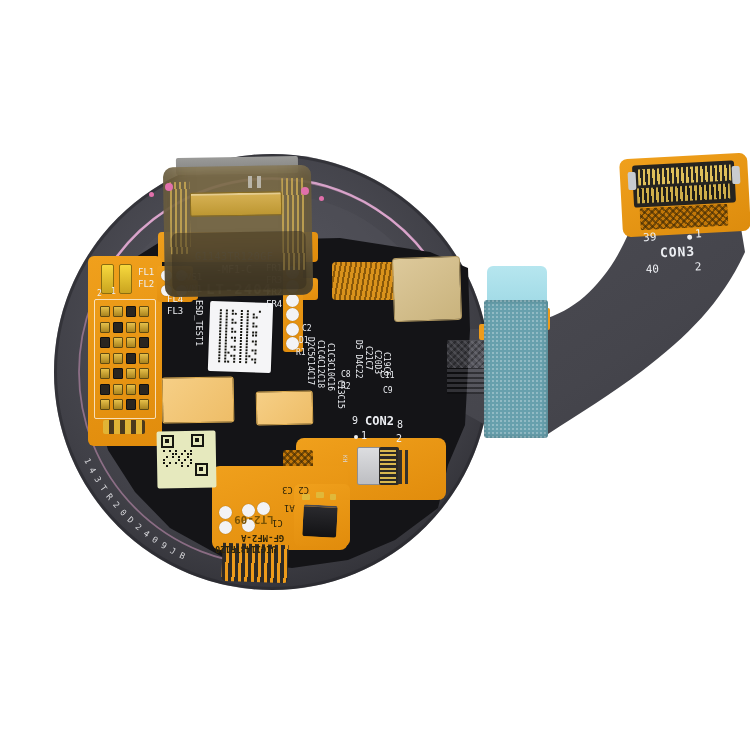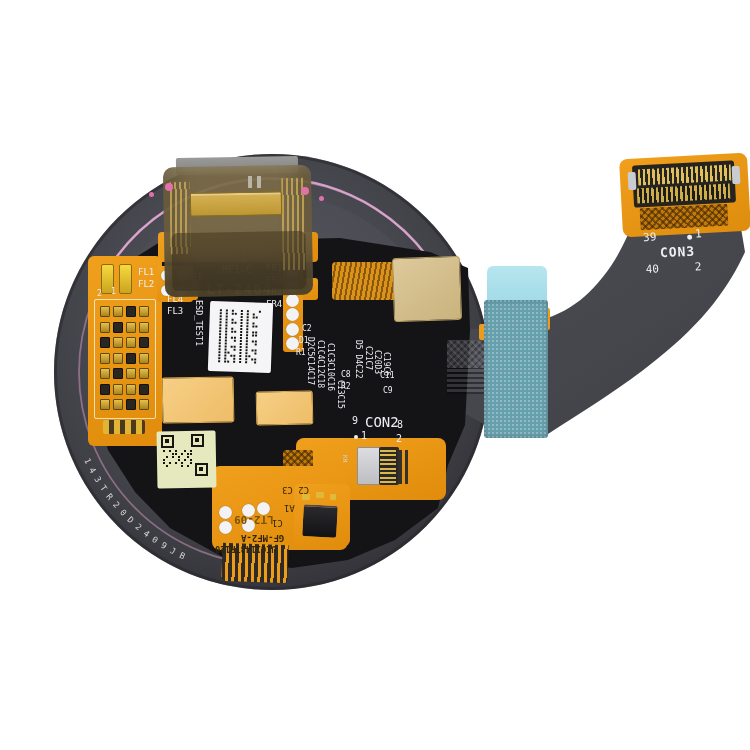--- a/index.html
+++ b/index.html
@@ -314,21 +314,21 @@
   <span class="sk small rot90" style="left:362px;top:340px;">D5 D4C22</span>
   <span class="sk small rot90" style="left:372px;top:346px;">C21C7</span>
   <span class="sk small rot90" style="left:381px;top:350px;">C20D3</span>
   <span class="sk small rot90" style="left:390px;top:352px;">C19C6</span>
   <span class="sk small" style="left:341px;top:371px;">C8</span>
   <span class="sk small" style="left:341px;top:383px;">R2</span>
   <span class="sk small" style="left:380px;top:372px;">C11</span>
   <span class="sk small" style="left:383px;top:387px;">C9</span>
 
   <span class="sk" style="left:352px;top:416px;font-size:10px;">9</span>
-  <span class="sk" style="left:365px;top:415px;font-size:14px;font-weight:normal;">CON2</span>
+  <span class="sk" style="left:365px;top:415px;font-size:12px;font-weight:bold;">CON2</span>
   <span class="sk" style="left:397px;top:420px;font-size:10px;">8</span>
   <div style="left:354px;top:435px;width:4px;height:4px;border-radius:50%;background:#eceef2;"></div>
   <span class="sk" style="left:361px;top:431px;font-size:10px;">1</span>
   <span class="sk" style="left:396px;top:434px;font-size:10px;">2</span>
   <span class="sk rot90" style="left:348px;top:455px;font-size:6px;color:#d8d8dc;">KH</span>
   <div style="left:357px;top:447px;width:24px;height:38px;background:linear-gradient(#dcdde0,#bdbec2);border-radius:2px;border:1px solid #8e8f93;"></div>
   <div style="left:379px;top:447px;width:20px;height:38px;background:#2b2926;border-radius:2px;"></div>
   <div style="left:380px;top:449px;width:16px;height:34px;background:repeating-linear-gradient(0deg,#d9b84e 0 2px,#2b2926 2px 4.5px);"></div>
   <div class="teeth" style="left:398px;top:450px;width:11px;height:34px;"></div>
 

